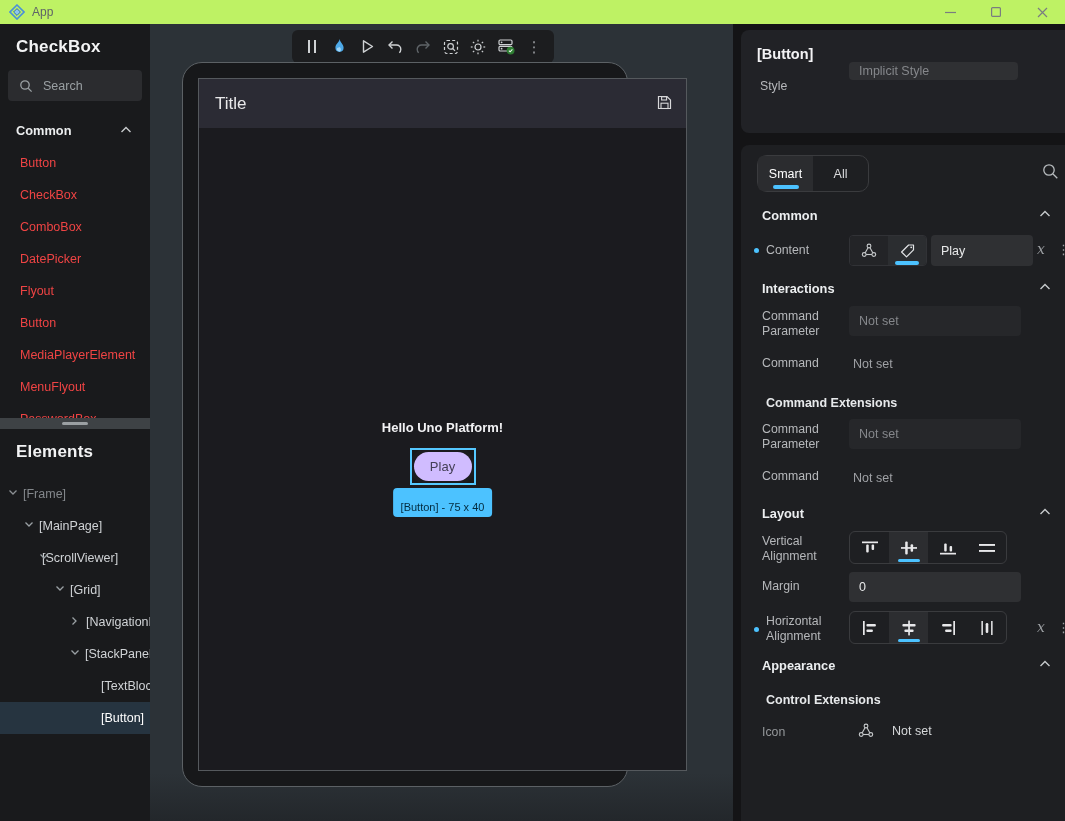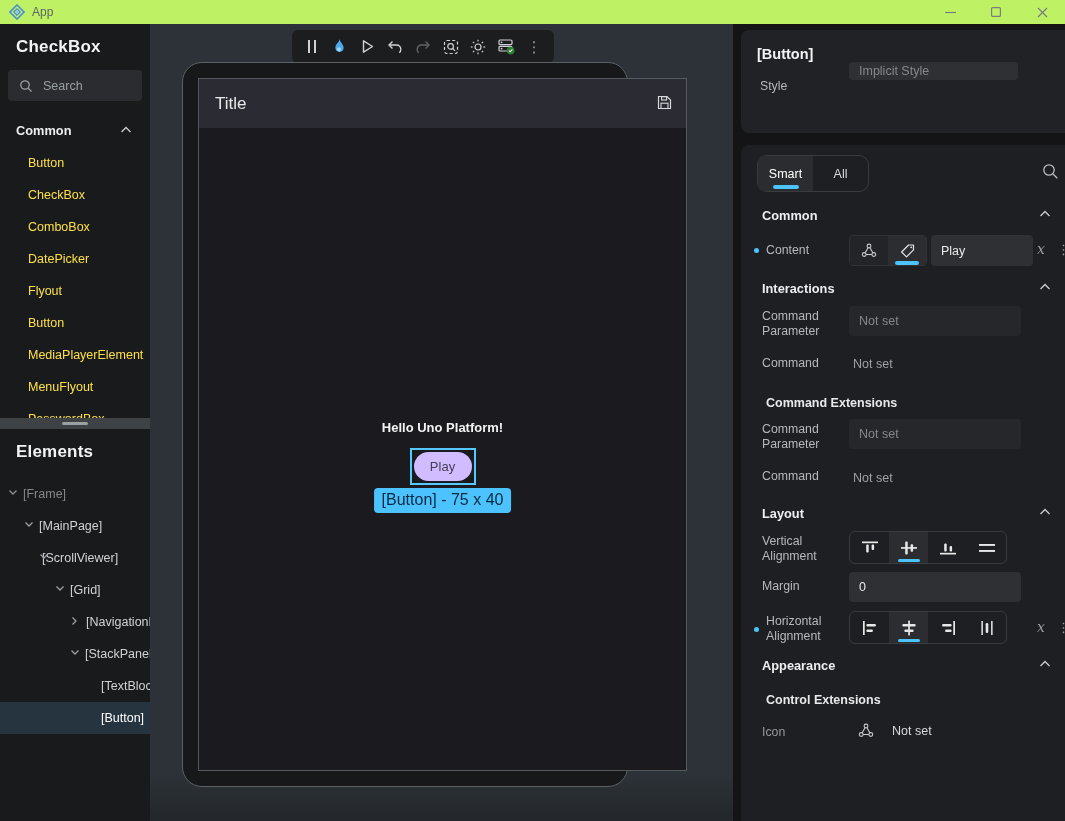--- a/index.html
+++ b/index.html
@@ -11,21 +11,21 @@
   .titlebar { position:absolute; left:0; top:0; width:1065px; height:24px; background:#bef264; z-index:50; }
   .titlebar .app-name { position:absolute; left:32px; top:0; line-height:24px; font-size:12px; color:#5f6368; }
   .win-btn { position:absolute; top:0; width:46px; height:24px; display:flex; align-items:center; justify-content:center; }
 
   
   .sidebar { position:absolute; left:0; top:24px; width:150px; height:797px; background:#191a1c; z-index:10; overflow:hidden; }
   .panel-title { position:absolute; left:16px; font-size:17px; font-weight:bold; color:#f2f3f4; letter-spacing:.2px; }
   .searchbox { position:absolute; left:8px; top:46px; width:134px; height:31px; background:#2b2c2f; border-radius:4px; display:flex; align-items:center; padding-left:11px; gap:10px; }
   .searchbox span { font-size:12.5px; color:#9aa0a3; }
   .section-head { position:absolute; left:16px; font-size:12.8px; font-weight:bold; color:#eceeef; }
-  .side-item { position:absolute; left:0; width:150px; height:32px; line-height:32px; padding-left:28px; font-size:12.5px; color:#fde047; white-space:nowrap; overflow:hidden; }
+  .side-item { position:absolute; left:0; width:150px; height:32px; line-height:32px; padding-left:20px; font-size:12.5px; color:#ef4444; white-space:nowrap; overflow:hidden; }
   .splitter { position:absolute; left:0; top:394px; width:150px; height:11px; background:#3e4245; }
   .splitter .grip { position:absolute; left:50%; top:4px; transform:translateX(-50%); width:26px; height:3px; border-radius:2px; background:#9ba0a3; }
   .tree-row { position:absolute; left:0; width:150px; height:32px; line-height:32px; font-size:12.5px; color:#d0d3d6; white-space:nowrap; overflow:hidden; }
   .tree-row .tw { position:absolute; top:11px; }
   .tree-row.dim { color:#83878b; }
   .tree-row.selected { background:#263440; color:#ffffff; }
 
   
   .canvas { position:absolute; left:150px; top:24px; width:583px; height:797px; background:linear-gradient(#2c3237 0 94%, #23272b); }
   .fl-toolbar { position:absolute; left:142px; top:6px; width:262px; height:33px; background:#1c1d1f; border-radius:6px; display:flex; align-items:center; justify-content:space-around; padding:0 6px; }
@@ -37,21 +37,21 @@
   .navbar .nav-title { font-size:17px; color:#e8e8ea; margin-left:16px; }
   .navbar .save { position:absolute; right:14px; top:16px; }
   .hello { position:absolute; left:50%; top:341px; transform:translateX(-50%); font-size:13px; font-weight:bold; color:#f2f2f4; white-space:nowrap; }
   .sel-box { position:absolute; left:50%; top:369px; transform:translateX(-50%); width:66px; height:37px; border:2px solid #55c8ff; }
   .play-btn { position:absolute; left:2px; top:2px; width:58px; height:29px; background:#d0bcff; border-radius:15px; display:flex; align-items:center; justify-content:center; font-size:13px; color:#454057; }
   .corner { position:absolute; width:7px; height:7px; background:#17181a; }
   .c-tl { left:0; top:0; clip-path:polygon(0 0,100% 0,0 100%); }
   .c-tr { right:0; top:0; clip-path:polygon(0 0,100% 0,100% 100%); }
   .c-bl { left:0; bottom:0; clip-path:polygon(0 0,0 100%,100% 100%); }
   .c-br { right:0; bottom:0; clip-path:polygon(100% 0,100% 100%,0 100%); }
-  .size-badge { position:absolute; left:50%; top:409px; transform:translateX(-50%); background:#4cc2ff; color:#032b3f; font-size:16px; padding:3px 8px 4px; border-radius:4px; white-space:nowrap; }
+  .size-badge { position:absolute; left:50%; top:409px; transform:translateX(-50%); background:#4cc2ff; color:#032b3f; font-size:11px; padding:13px 8px 4px; border-radius:4px; white-space:nowrap; }
 
   
   .right { position:absolute; left:733px; top:24px; width:332px; height:797px; background:#141416; }
   .card { position:absolute; left:8px; width:324px; background:#212226; }
   .card1 { top:6px; height:103px; border-radius:8px 0 0 8px; }
   .card2 { top:121px; height:676px; background:#1e1f22; border-radius:8px 0 0 0; }
   .insp-header { position:absolute; left:16px; top:16px; font-size:14.5px; font-weight:bold; color:#f3f3f5; }
   .lbl { font-size:12.3px; color:#b6b8bb; }
   .field { background:#2f3033; border-radius:4px; display:flex; align-items:center; padding-left:10px; font-size:12.5px; }
   .field.dark { background:#26272a; }

